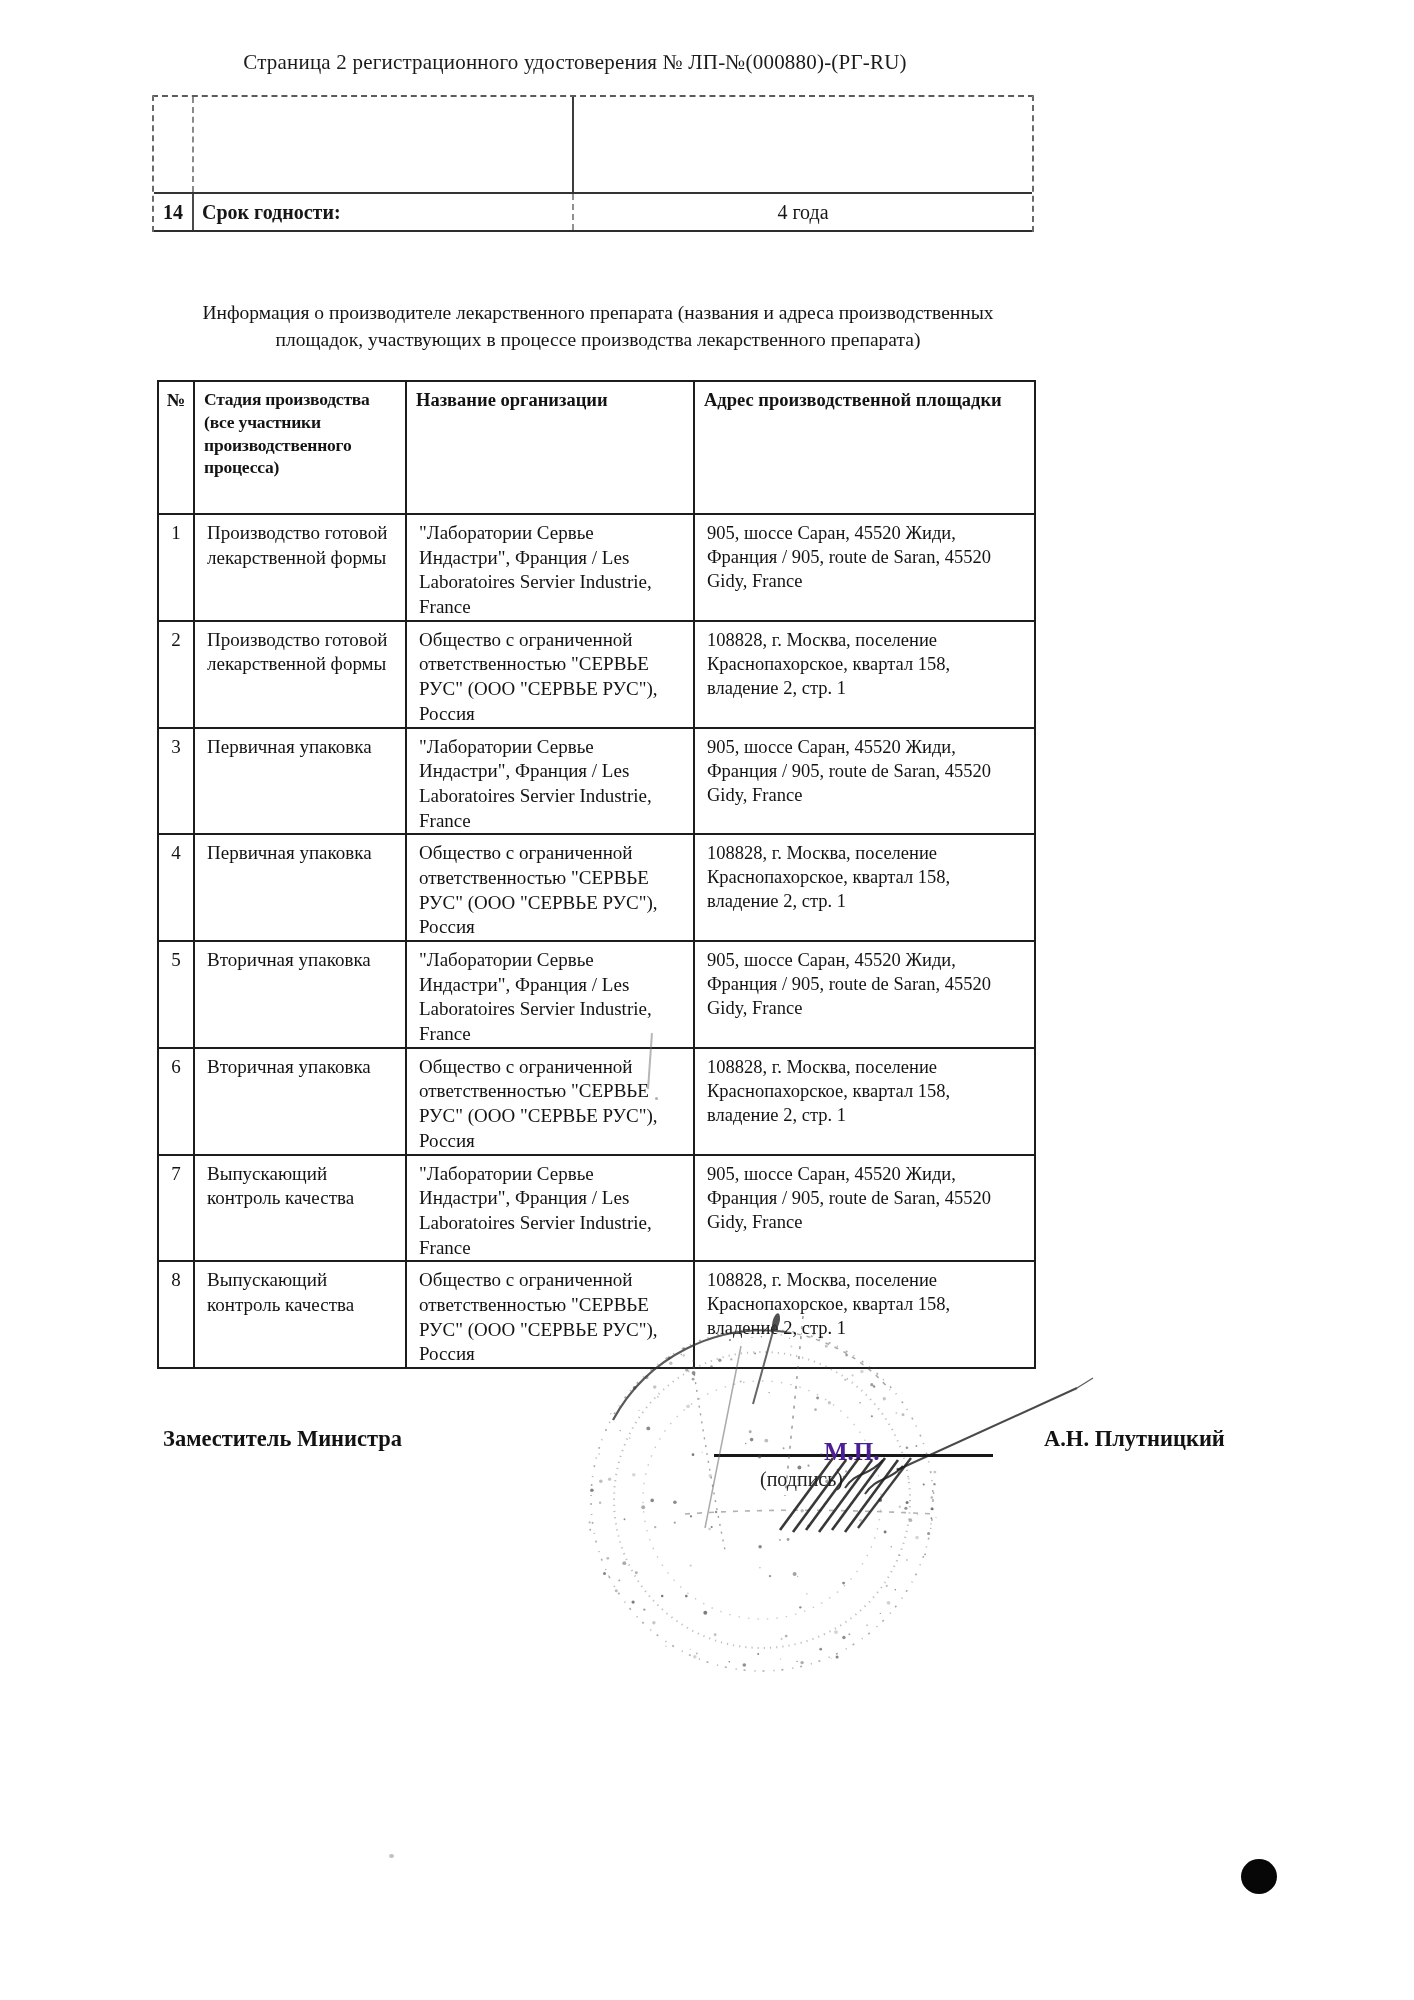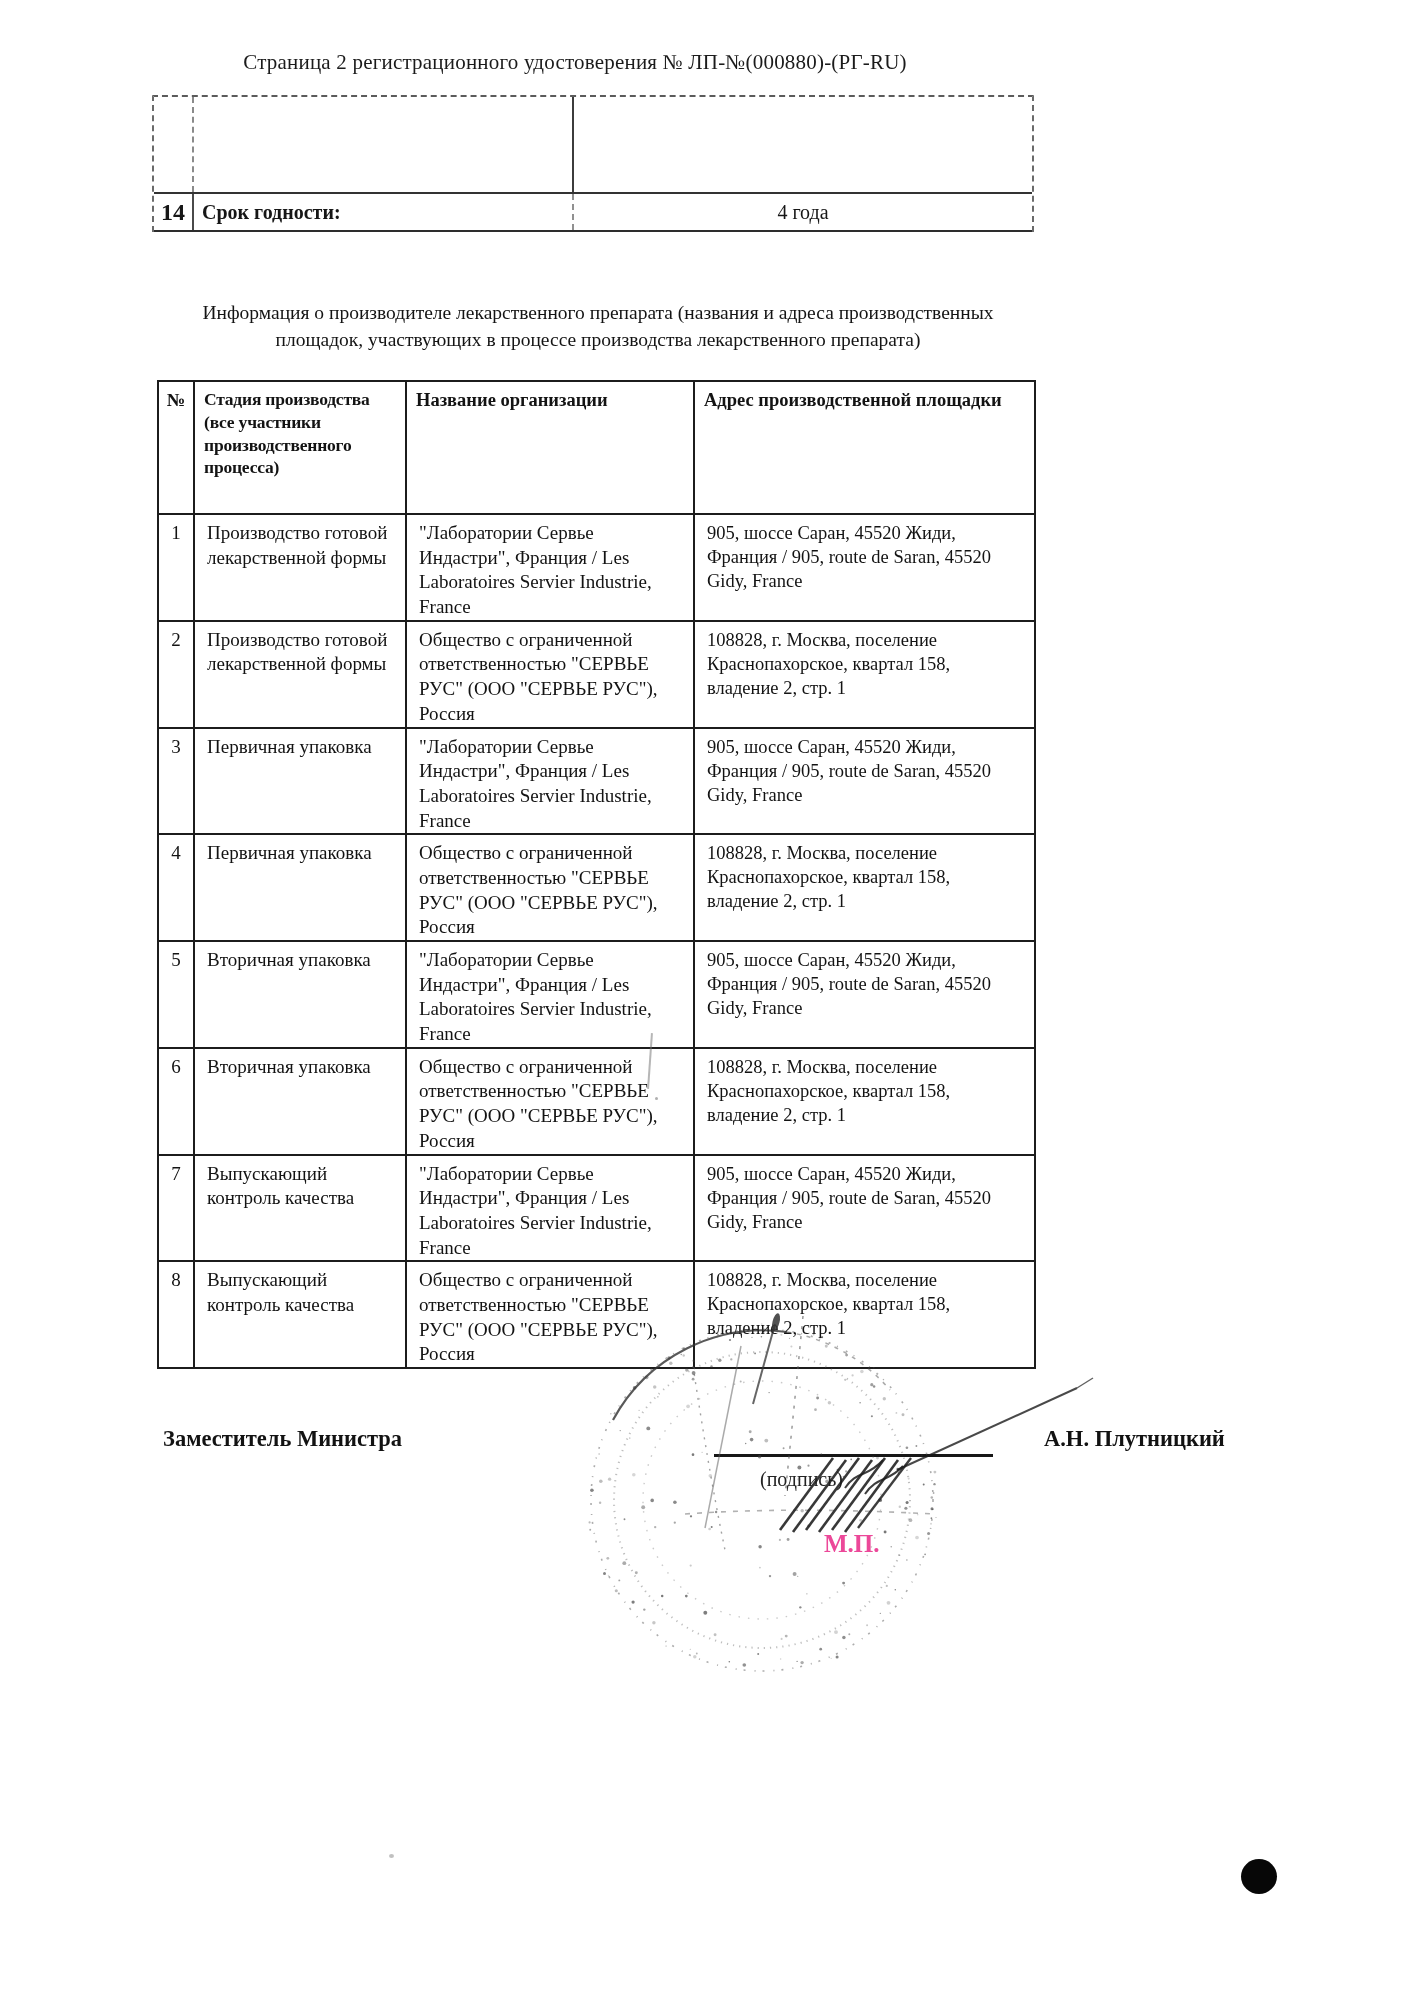--- a/index.html
+++ b/index.html
@@ -14,21 +14,21 @@
   }
   
   .tt{position:absolute;left:152px;top:95px;width:878px;
       border-left:2px dashed #6a6a6a;border-right:2px dashed #6a6a6a;border-top:2px dashed #5b5b5b;}
   .tt-row1{display:grid;grid-template-columns:40px 380px 458px;height:95px;}
   .tt-row1 .a{border-right:2px dashed #8a8a8a;}
   .tt-row1 .b{border-right:2px solid #3c3c3c;}
   .tt-row1 .c{padding:3px 8px 0 9px;font-size:19px;line-height:1.22;text-align:justify;color:#141414;}
   .tt-row2{display:grid;grid-template-columns:40px 380px 458px;height:36px;
            border-top:2px solid #333;border-bottom:2px solid #2d2d2d;align-items:center;}
-  .tt-row2 .a{border-right:2px solid #4a4a4a;text-align:center;font-weight:bold;font-size:24px;height:100%;display:flex;align-items:center;justify-content:center;}
+  .tt-row2 .a{border-right:2px solid #4a4a4a;text-align:center;font-weight:bold;font-size:20px;height:100%;display:flex;align-items:center;justify-content:center;}
   .tt-row2 .b{border-right:2px dashed #909090;padding-left:8px;font-weight:bold;font-size:20px;height:100%;display:flex;align-items:center;}
   .tt-row2 .c{text-align:center;font-size:20px;}
   
   .intro{
     position:absolute;left:167px;top:300px;width:862px;text-align:center;
     font-size:19.5px;line-height:1.38;color:#141414;
   }
   
   .ptable{position:absolute;left:157px;top:380px;border-collapse:collapse;table-layout:fixed;}
   .ptable col.w-num{width:36px;}
@@ -45,21 +45,21 @@
   .ptable thead th.h-org{font-size:18.5px;}
   .ptable thead th.h-addr{font-size:18.5px;}
   .ptable tbody td{height:98px;padding-left:12px;}
   .ptable tbody td.c-num{text-align:center;padding-left:2px;padding-right:2px;}
   .ptable tbody td.c-addr{font-size:18.5px;}
   
   .signer-title{position:absolute;left:163px;top:1426px;font-size:22.5px;font-weight:bold;color:#121212;}
   .signer-name{position:absolute;left:1004px;top:1426px;font-size:22.5px;font-weight:bold;color:#121212;margin-left:40px;}
   .sig-line{position:absolute;left:714px;top:1454px;width:279px;height:3px;background:#171717;}
   .sig-caption{position:absolute;left:760px;top:1468px;width:200px;font-size:20px;color:#232323;}
-  .stamp-caption{position:absolute;left:824px;top:1530px;font-size:25px;font-weight:600;color:#ec4899;}
+  .stamp-caption{position:absolute;left:824px;top:1438px;font-size:25px;font-weight:600;color:#4c1d95;}
   .stamp-svg{position:absolute;left:545px;top:1308px;width:560px;height:385px;}
   
   .ink-a{position:absolute;left:649px;top:1033px;width:2px;height:56px;background:#6e6e6e;opacity:.5;transform:rotate(4deg);}
   .ink-b{position:absolute;left:655px;top:1097px;width:3px;height:3px;border-radius:50%;background:#7a7a7a;opacity:.6;}
   .ink-c{position:absolute;left:389px;top:1854px;width:5px;height:4px;border-radius:50%;background:#8d8d8d;opacity:.55;}
   .corner-dot{position:absolute;left:1241px;top:1859px;width:36px;height:35px;border-radius:50%;background:#070707;}
 </style>
 </head>
 <body>
 

